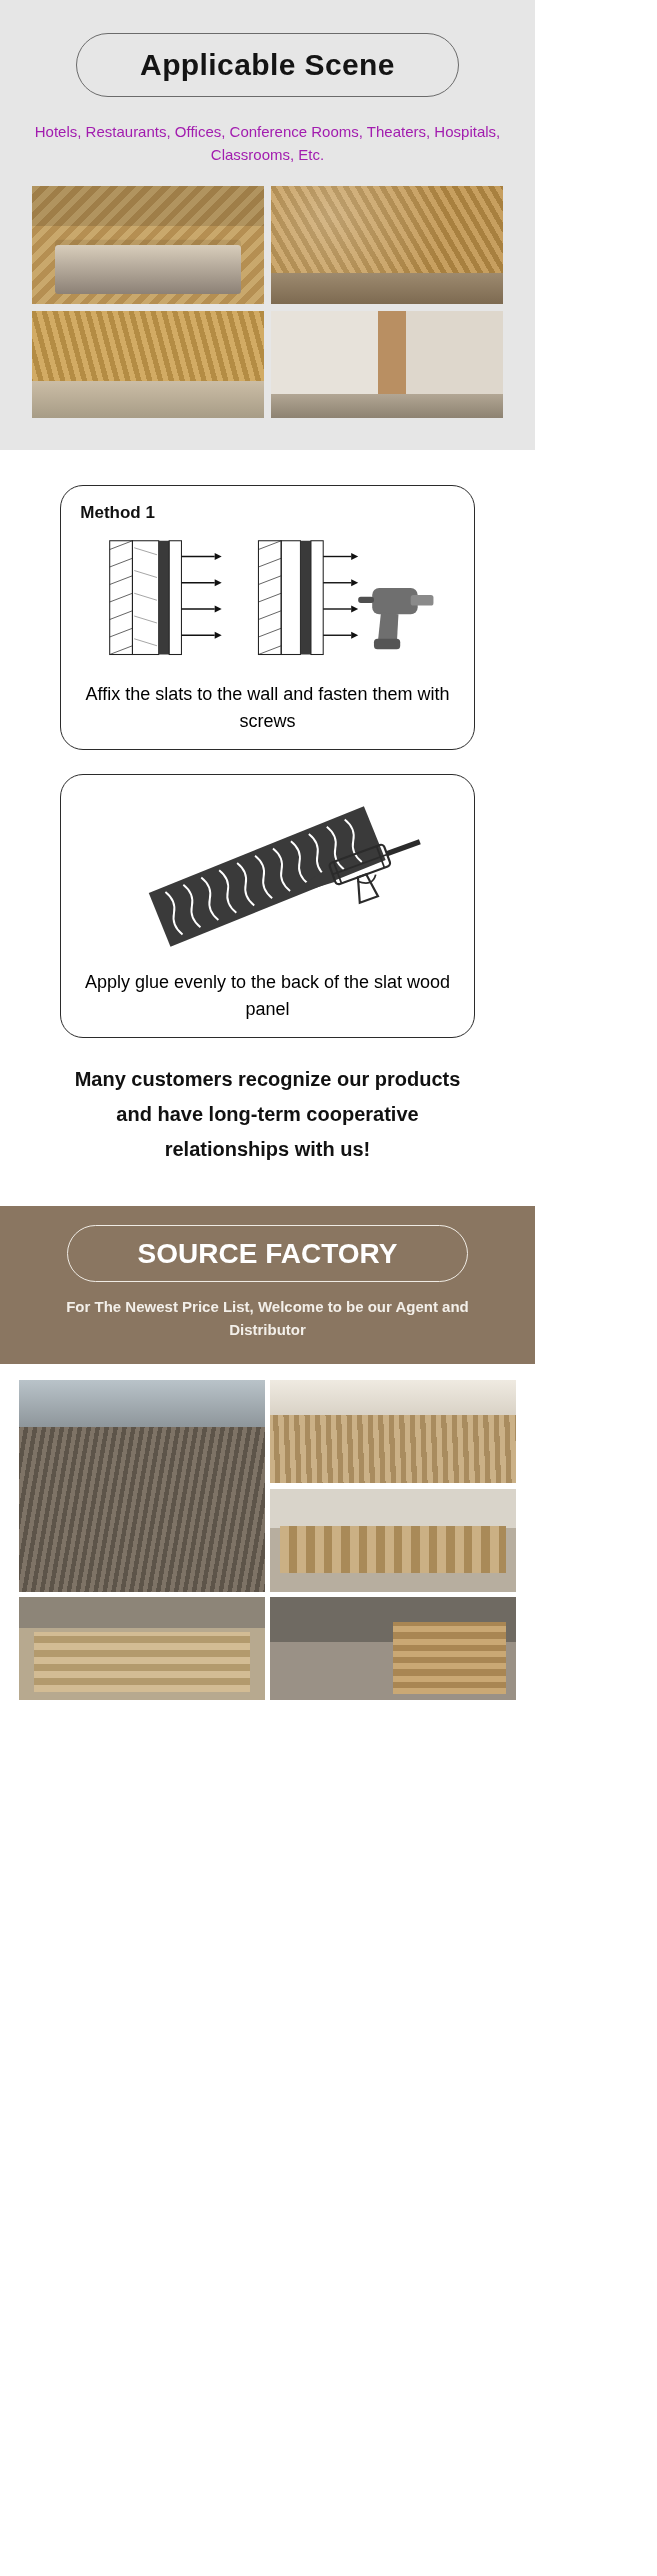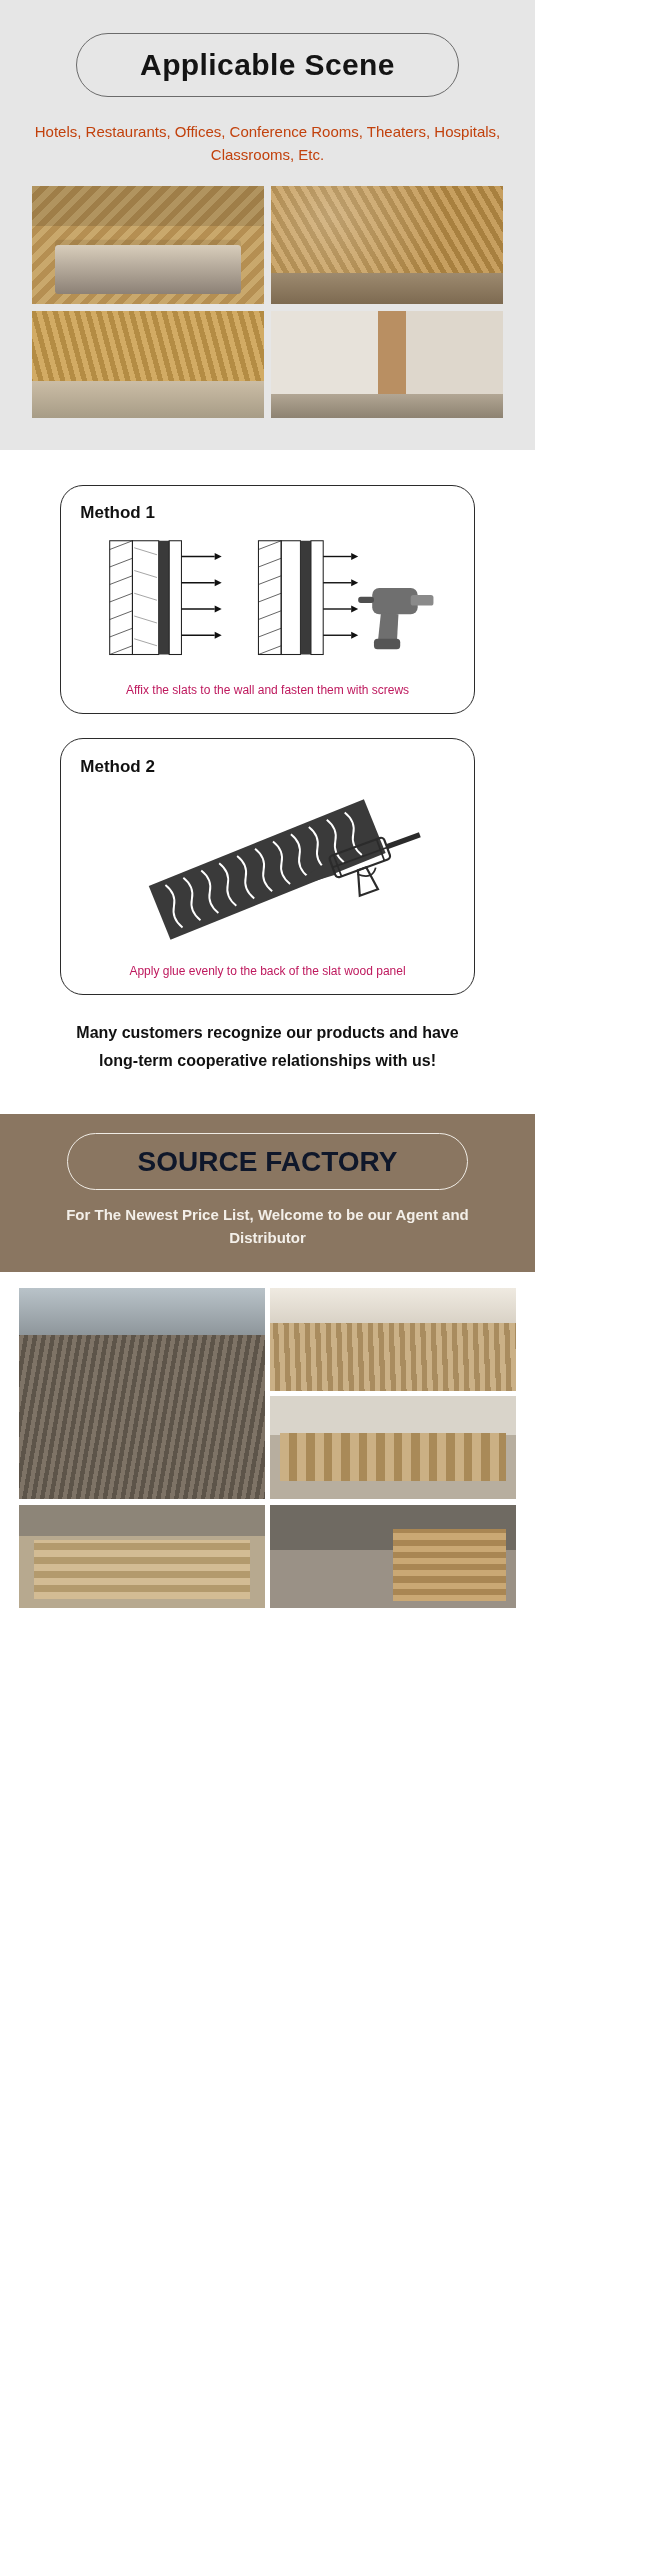--- a/index.html
+++ b/index.html
@@ -24,21 +24,21 @@
     font-size: 30px;
     font-weight: bold;
     letter-spacing: 0.4px;
     margin: 7px 44px 23px 44px;
     color: #141414;
   }
   .scene-sub {
     text-align: center;
     font-size: 15px;
     line-height: 1.55;
-    color: #c2410c;
+    color: #a21caf;
     margin-bottom: 19.3px;
   }
   .scene-grid {
     display: grid;
     grid-template-columns: 1fr 1fr;
     gap: 7px;
   }
   .photo {
     position: relative;
     overflow: hidden;
@@ -124,50 +124,50 @@
     background: #fff;
   }
   .method-label {
     font-size: 17px;
     font-weight: bold;
     margin-bottom: 8.8px;
     color: #111;
   }
   .method-caption {
     text-align: center;
-    font-size: 12px;
+    font-size: 18px;
     line-height: 1.5;
-    color: #be185d;
+    color: #000000;
     margin-top: 8.8px;
   }
   .diagram1 { width: 100%; height: 140px; display: block; }
   .diagram2 { width: 100%; height: 167px; display: block; }
 
   .recognize {
     text-align: center;
-    font-size: 16px;
+    font-size: 20px;
     font-weight: bold;
     line-height: 1.75;
     color: #111;
     margin: 14px 35px 30px 35px;
   }
 
   
   .factory-banner {
     background: #8a7661;
     padding: 19.3px 32px 23px 32px;
   }
   .factory-pill {
     border: 1.8px solid #f0ece5;
     border-radius: 35px;
     padding: 11.4px 8.8px;
     text-align: center;
     font-size: 28px;
     font-weight: bold;
-    color: #0f172a;
+    color: #ffffff;
     margin: 0 35px 14px 35px;
   }
   .factory-sub {
     text-align: center;
     font-size: 15px;
     line-height: 1.5;
     color: #f3efe9;
     font-weight: bold;
   }
 
@@ -320,21 +320,20 @@
           <rect x="-16" y="18" width="18" height="7" rx="3" fill="#4f4f4f"></rect>
           <path d="M10 36 L6 74 L28 74 L30 38 Z" fill="#6f6f6f"></path>
           <rect x="2" y="66" width="30" height="12" rx="4" fill="#555"></rect>
         </g>
       </svg>
 
       <div class="method-caption">Affix the slats to the wall and fasten them with screws</div>
     </div>
 
     <div class="method-card">
-      <div class="method-label">Method 2</div>
 
       <svg class="diagram2" viewBox="0 0 420 190">
 
         <g transform="rotate(-22 210 95)">
           <rect x="78" y="62" width="264" height="66" fill="#3a3a3a"></rect>
           <g stroke="#ffffff" stroke-width="2.2" fill="none">
             <path d="M96 68 q8 14 0 26 q-8 12 0 26"></path>
             <path d="M118 68 q8 14 0 26 q-8 12 0 26"></path>
             <path d="M140 68 q8 14 0 26 q-8 12 0 26"></path>
             <path d="M162 68 q8 14 0 26 q-8 12 0 26"></path>

